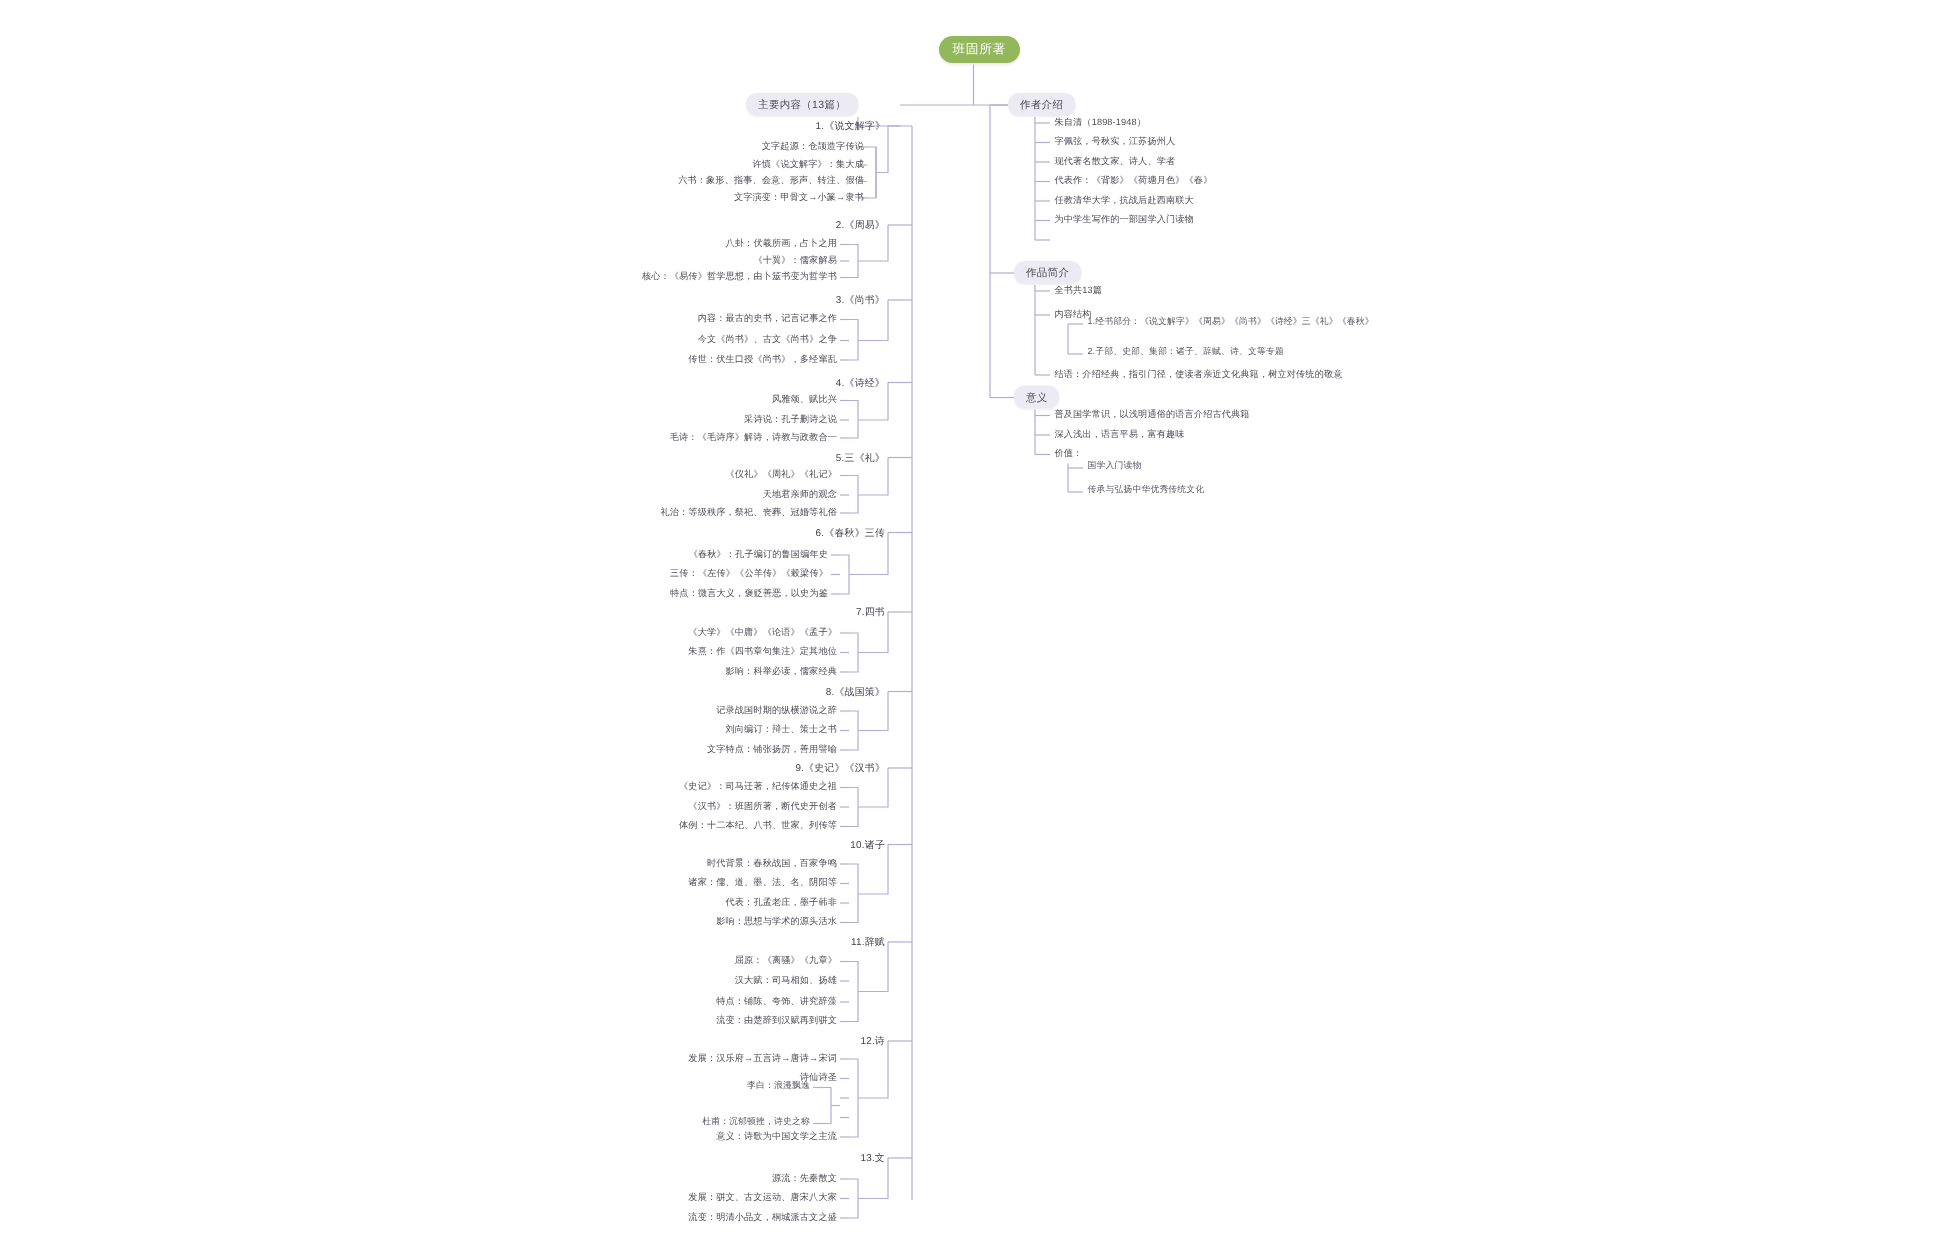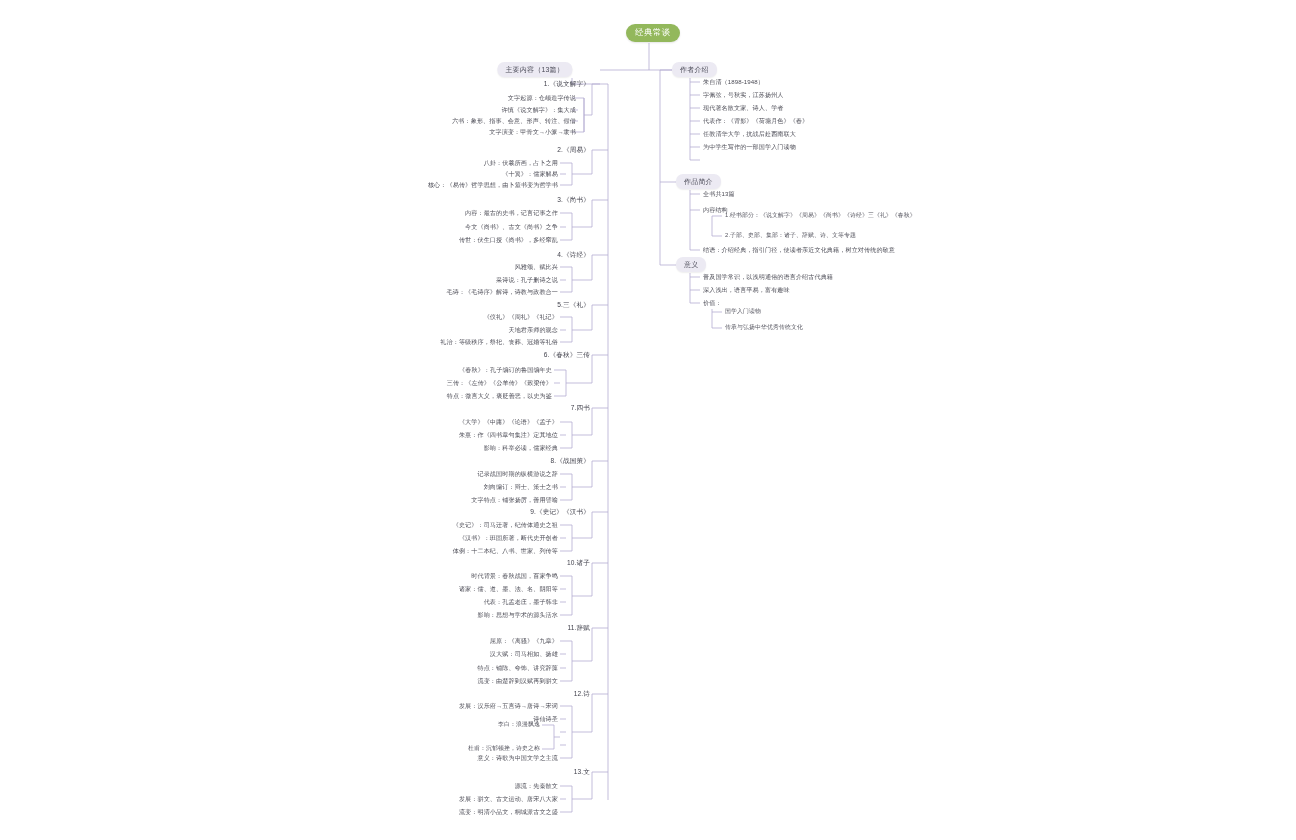--- a/index.html
+++ b/index.html
@@ -203,21 +203,21 @@
       <path d="M690,290 L700,290"></path>
       <path d="M690,303 L700,303"></path>
 
       <path d="M712,309 L712,328"></path>
       <path d="M712,312 L722,312"></path>
       <path d="M712,328 L722,328"></path>
     </g>
   </svg>
 
   <div class="node root">
-    <span>经典常谈</span>
+    <span>班固所著</span>
   </div>
 
   <div class="node pill" style="left:572px;top:62px;transform:translateX(-100%);">
     <span>主要内容（13篇）</span>
   </div>
 
   <div class="node pill" style="left:672px;top:62px;">
     <span>作者介绍</span>
   </div>
   <div class="node pill" style="left:676px;top:174px;">

